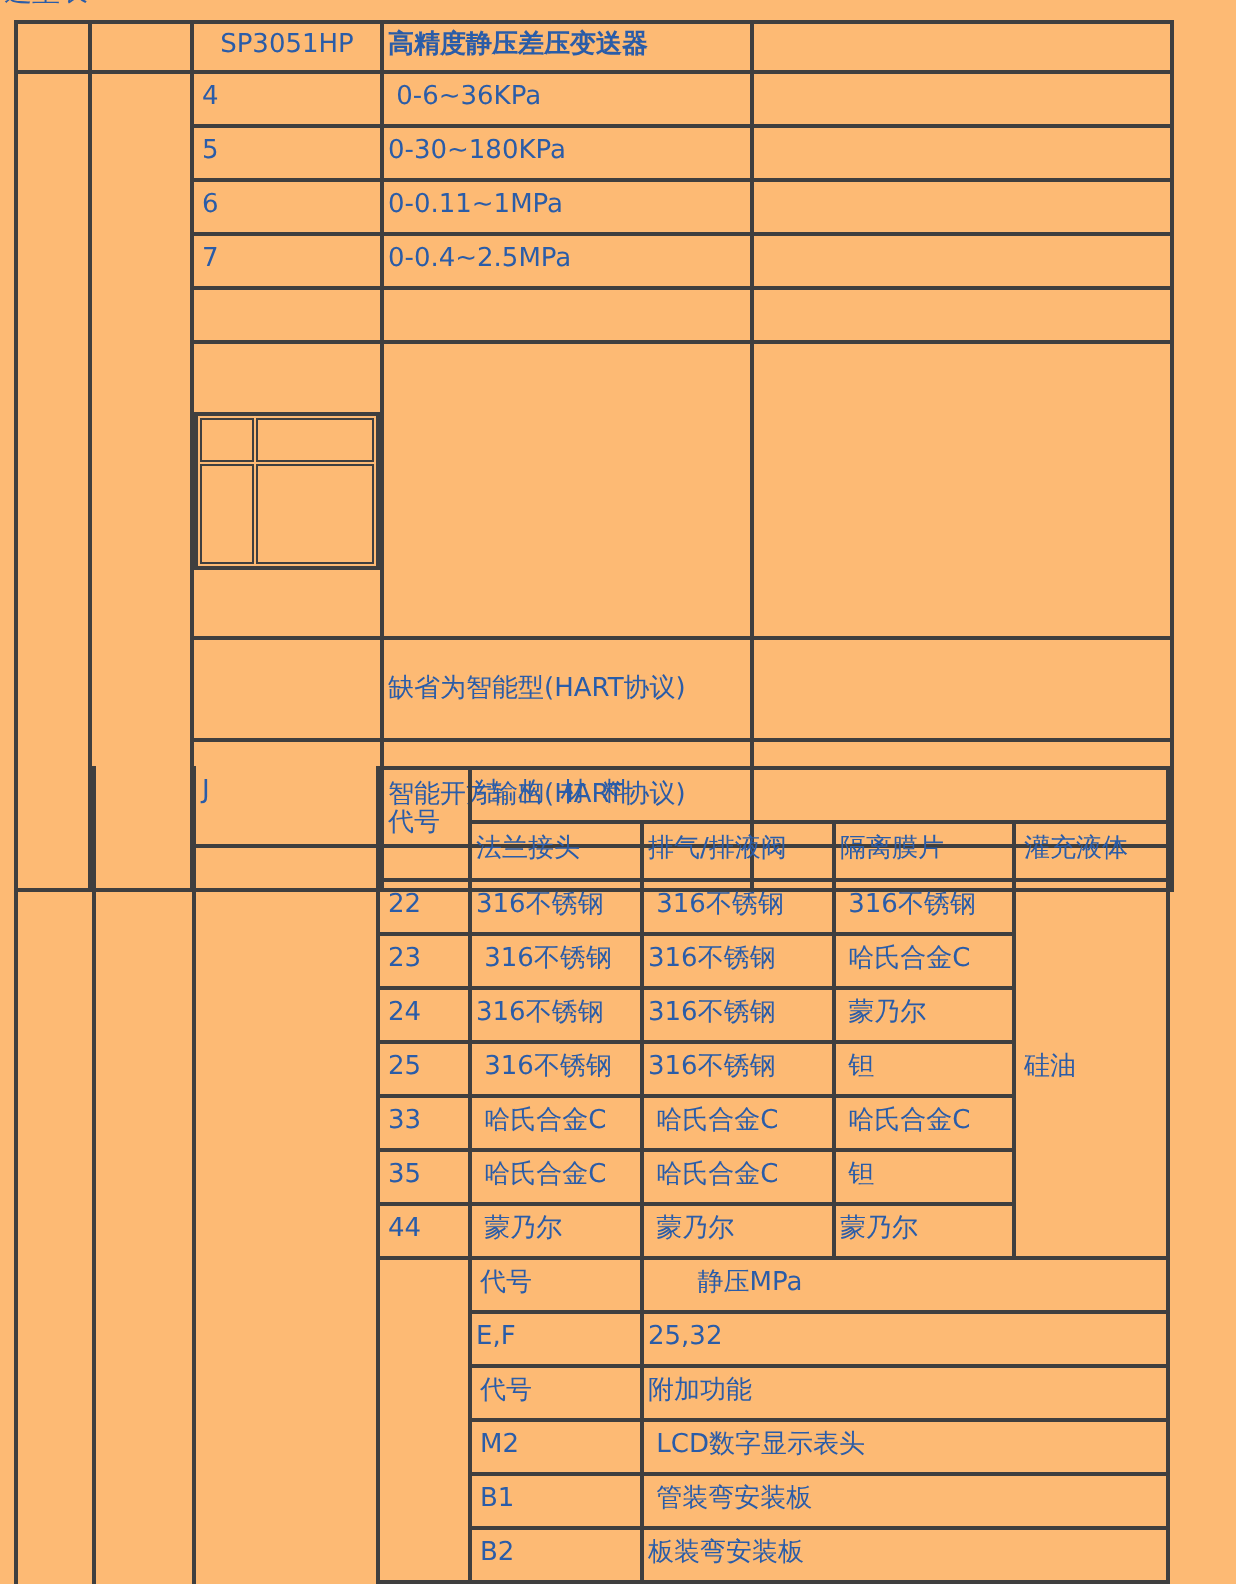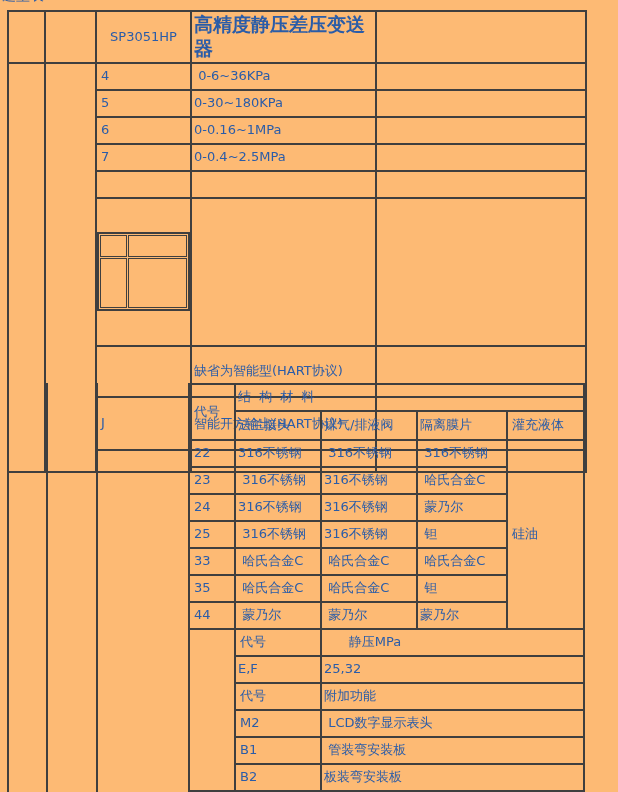--- a/index.html
+++ b/index.html
@@ -27,21 +27,21 @@
   .strips{position:absolute;left:7px;top:383px;width:183px;height:409px;display:flex;}
   .strip{height:100%;border-left:2px solid #3F3F3F;}
   .strip.s1{width:37px;}
   .strip.s2{width:49px;}
   .strip.s3{width:93px;}
 
   .h25{height:25px}.h27{height:27px}.h29{height:29px}.h85{height:85px}
   .h51{height:51px}.h53{height:53px}.h22{height:22px}
 
   .ctr{text-align:center;}
-  .bold{font-weight:bold;font-size:19px;}
+  .bold{font-weight:bold;font-size:13px;}
   .cL{padding-left:4px;}
   .bot{vertical-align:bottom;padding-bottom:16px;}
   .p0{padding:0;}
   .group{text-align:left;letter-spacing:2px;}
 
   .nested{
     border-collapse:separate;border-spacing:1px;
     border:2px solid #3F3F3F;
     width:100%;margin:1px 0;
   }
@@ -79,21 +79,21 @@
       <td> 0-6~36KPa</td>
       <td></td>
     </tr>
     <tr class="h27">
       <td class="cL">5</td>
       <td>0-30~180KPa</td>
       <td></td>
     </tr>
     <tr class="h27">
       <td class="cL">6</td>
-      <td>0-0.16~1MPa</td>
+      <td>0-0.11~1MPa</td>
       <td></td>
     </tr>
     <tr class="h27">
       <td class="cL">7</td>
       <td>0-0.4~2.5MPa</td>
       <td></td>
     </tr>
     <tr class="h27">
       <td></td>
       <td></td>

